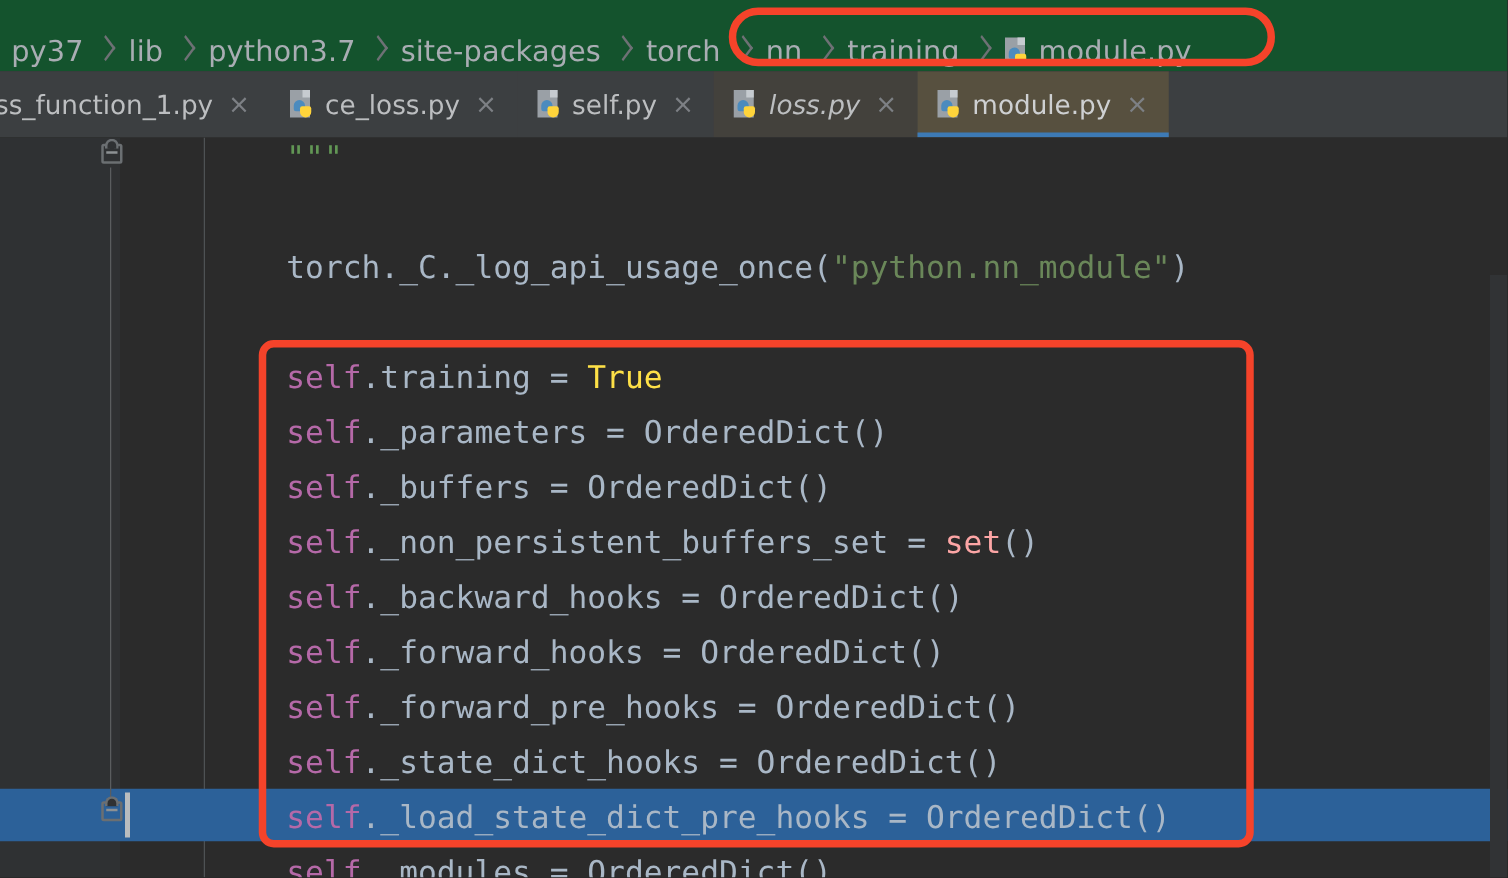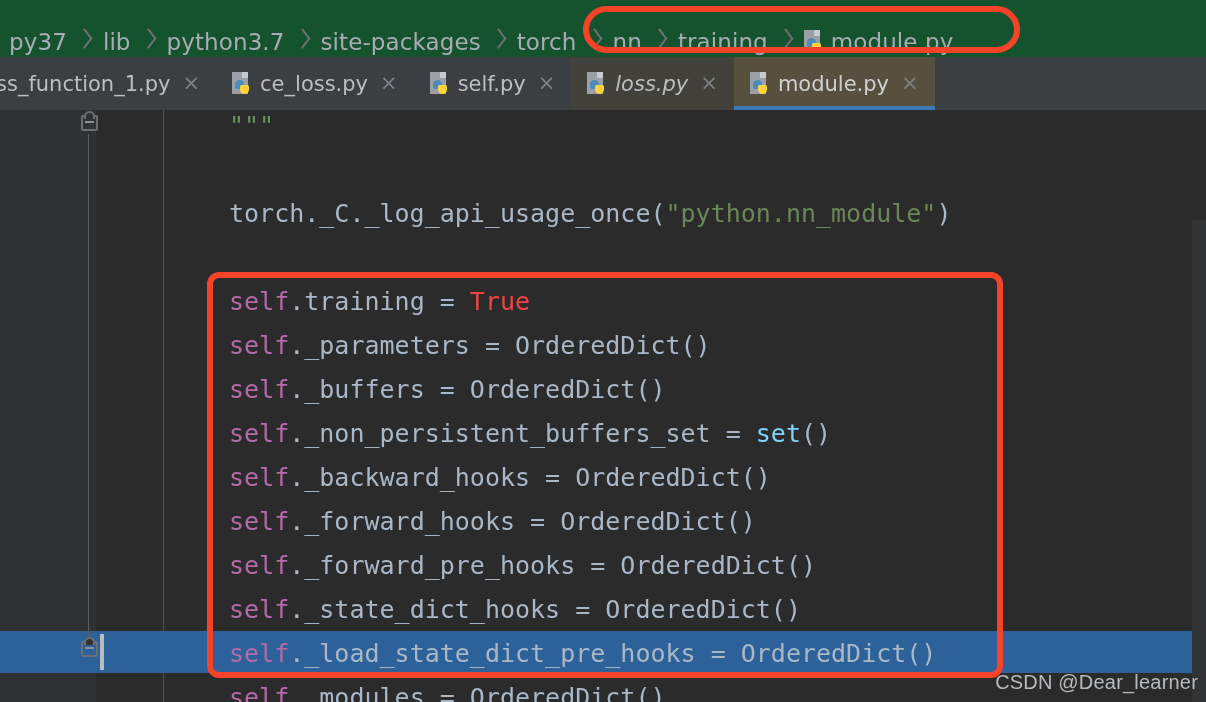--- a/index.html
+++ b/index.html
@@ -198,23 +198,23 @@
     white-space: pre;
   }
   .line {
     position: absolute;
     left: 229px;
     height: 44px;
     white-space: pre;
   }
   .tok-self   { color: #b569a8; margin-top: 40px; }
   .tok-plain  { color: #a9b7c6; }
-  .tok-kw     { color: #ef4444; }
+  .tok-kw     { color: #fde047; }
   .tok-str    { color: #6a8759; }
-  .tok-builtin{ color: #7dd3fc; }
+  .tok-builtin{ color: #fca5a5; }
   .tok-doc    { color: #629755; }
 
   
   .annot {
     position: absolute;
     border: 6px solid #f5432a;
     border-radius: 14px;
     pointer-events: none;
   }
   #annot-breadcrumb { left: 583px; top: 6px; width: 437px; height: 47px; border-radius: 24px; }
@@ -343,15 +343,14 @@
     <div class="text-caret"></div>
 
     <div class="code" id="code-area"><div class="line" style="top: -6px;"><span class="tok-doc">"""</span></div><div class="line" style="top: 38px;"></div><div class="line" style="top: 82px;"><span class="tok-plain">torch._C._log_api_usage_once(</span><span class="tok-str">"python.nn_module"</span><span class="tok-plain">)</span></div><div class="line" style="top: 126px;"></div><div class="line" style="top: 170px;"><span class="tok-self">self</span><span class="tok-plain">.training = </span><span class="tok-kw">True</span></div><div class="line" style="top: 214px;"><span class="tok-self">self</span><span class="tok-plain">._parameters = OrderedDict()</span></div><div class="line" style="top: 258px;"><span class="tok-self">self</span><span class="tok-plain">._buffers = OrderedDict()</span></div><div class="line" style="top: 302px;"><span class="tok-self">self</span><span class="tok-plain">._non_persistent_buffers_set = </span><span class="tok-builtin">set</span><span class="tok-plain">()</span></div><div class="line" style="top: 346px;"><span class="tok-self">self</span><span class="tok-plain">._backward_hooks = OrderedDict()</span></div><div class="line" style="top: 390px;"><span class="tok-self">self</span><span class="tok-plain">._forward_hooks = OrderedDict()</span></div><div class="line" style="top: 434px;"><span class="tok-self">self</span><span class="tok-plain">._forward_pre_hooks = OrderedDict()</span></div><div class="line" style="top: 478px;"><span class="tok-self">self</span><span class="tok-plain">._state_dict_hooks = OrderedDict()</span></div><div class="line" style="top: 522px;"><span class="tok-self">self</span><span class="tok-plain">._load_state_dict_pre_hooks = OrderedDict()</span></div><div class="line" style="top: 566px;"><span class="tok-self">self</span><span class="tok-plain">._modules = OrderedDict()</span></div></div>
 
     <div class="scroll-strip"></div>
   </div>
 
   <div class="annot" id="annot-breadcrumb"></div>
   <div class="annot" id="annot-code"></div>
 
-  <div class="watermark">CSDN @Dear_learner</div>
 
 </div>
 
 </body></html>

